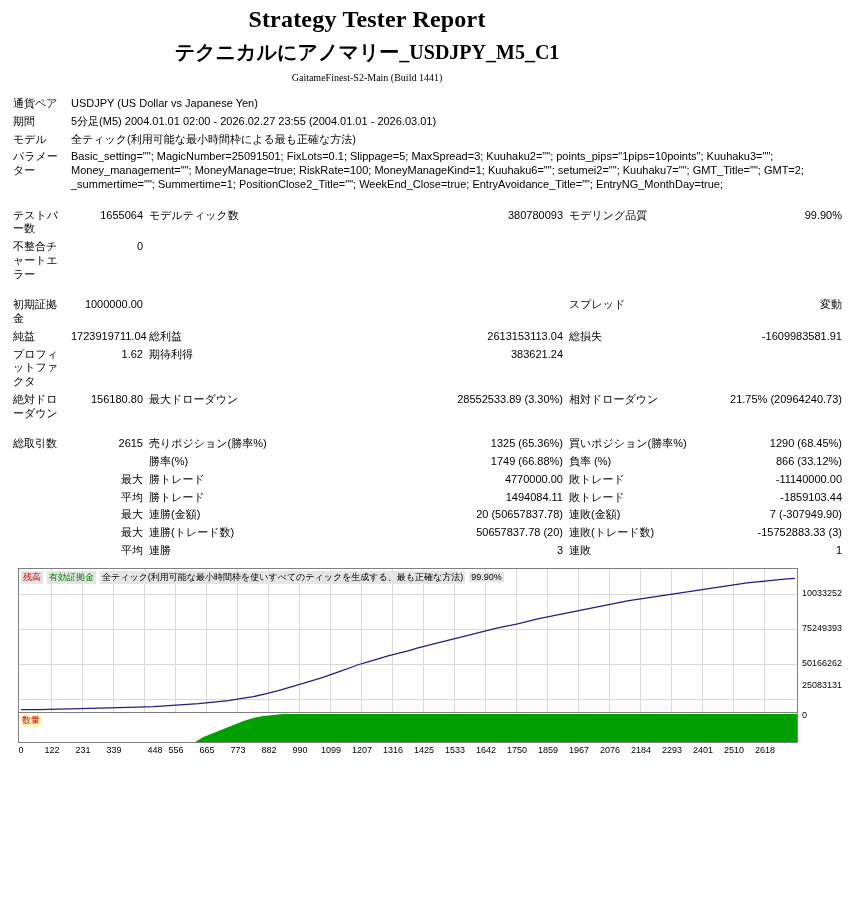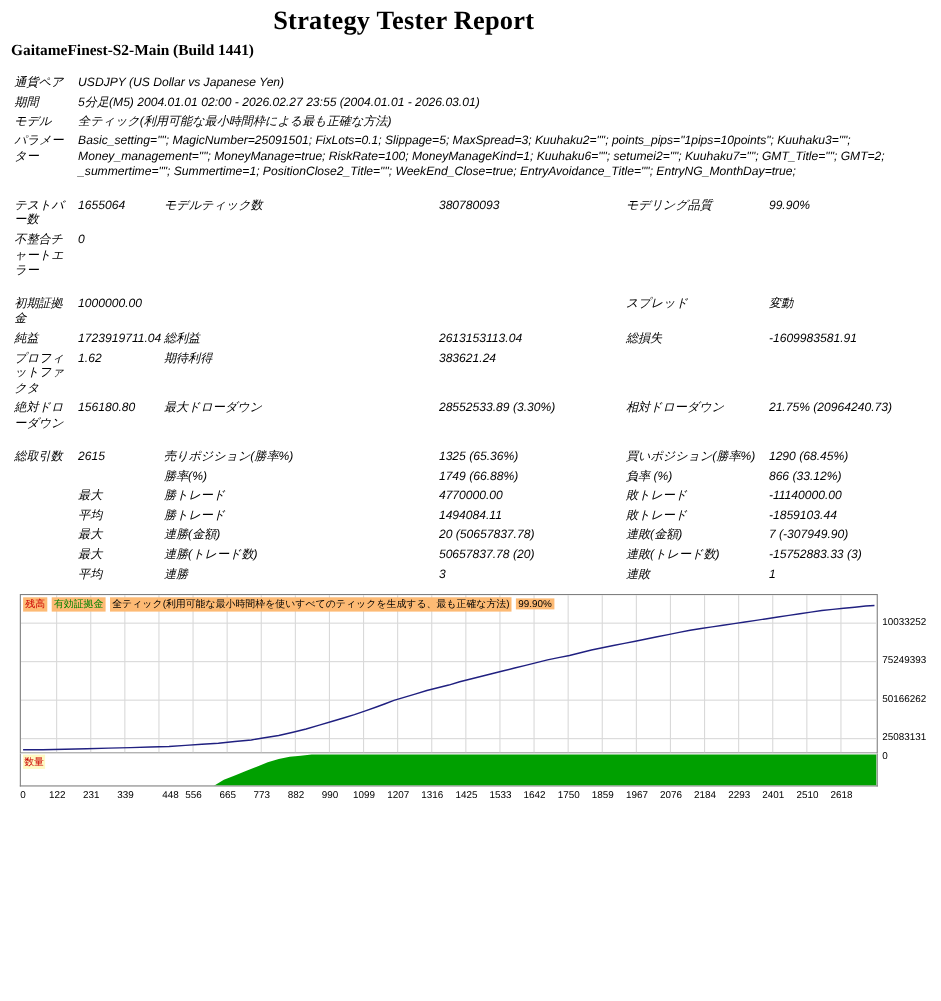--- a/index.html
+++ b/index.html
@@ -31,48 +31,47 @@
     letter-spacing: .2px;
   }
   .title-sub {
     text-align: center;
     font-family: "Liberation Serif", serif;
     font-size: 20px;
     font-weight: bold;
     margin: 6px 0 0 0;
   }
   .title-build {
-    text-align: left;
+    text-align: center;
     font-family: "Liberation Serif", serif;
-    font-size: 14px;
-    font-weight: bold;
+    font-size: 10px;
+    font-weight: normal;
     margin: 6px 0 12px 0;
   }
   
   table.report {
     width: 835px;
     border-collapse: collapse;
     font-size: 11px;
     table-layout: fixed;
-    font-style: italic;
   }
   table.report td {
     padding: 2px 3px;
     vertical-align: top;
     line-height: 1.25;
   }
   .lbl {
     width: 58px;
     word-wrap: break-word;
   }
   .val-wide {
     padding-left: 6px;
   }
   .num {
-    text-align: left;
+    text-align: right;
     padding-right: 6px;
   }
   .mid-lbl {
     padding-left: 6px;
     margin-left: 36px;
   }
   .param-text {
     line-height: 1.35;
     word-wrap: break-word;
   }
@@ -104,21 +103,21 @@
     top: 2px;
     left: 2px;
     display: flex;
     gap: 4px;
     align-items: center;
     font-size: 9px;
     z-index: 5;
   }
   .legend-item {
     padding: 0 2px;
-    background: #fdba74;
+    background: #e5e5e5;
   }
   .legend-red { color: #cc0000; }
   .legend-green { color: #008000; }
   .legend-plain { color: #000000; }
   .grid-v {
     position: absolute;
     top: 0; bottom: 0;
     width: 1px;
     background: #d9d9d9;
   }
@@ -178,20 +177,21 @@
     transform: translateX(-50%);
     white-space: nowrap;
   }
 </style>
 </head>
 <body>
 
 <div class="page">
 
   <div class="title-main">Strategy Tester Report</div>
+  <div class="title-sub">テクニカルにアノマリー_USDJPY_M5_C1</div>
   <div class="title-build">GaitameFinest-S2-Main (Build 1441)</div>
 
   <table class="report">
     <colgroup>
       <col class="c1">
         <col class="c2">
         <col class="c3">
         <col class="c4">
         <col class="c5">
         <col class="c6">
@@ -373,21 +373,21 @@
 
       <svg class="equity-svg" viewBox="0 0 780 145" preserveAspectRatio="none">
         <polyline fill="none" stroke="#202080" stroke-width="1.3" points="2,141 20,141 40,140.5 60,140 80,139.5 100,139 118,138.5 135,138 150,137 165,136 180,135 195,133.5 210,132 222,130 235,128 248,125 260,122 272,118.5 284,115 294,112 304,109 314,105.5 324,102 332,99 340,96 350,93 360,90 370,87 380,84.5 390,82 400,79 410,76.5 420,74 430,71.5 440,69 450,66.5 460,64 470,61.5 480,59 490,57 500,55 510,52.5 520,50 530,48 540,46 550,44 560,42 570,40 580,38 590,36 600,34 610,32 620,30.5 630,29 640,27.5 650,26 660,24.5 670,23 680,21.5 690,20 700,18.5 710,17 720,15.5 730,14 740,13 750,12 760,11 770,10 778,9.5"></polyline>
       </svg>
     </div>
 
     <div class="axis-labels">
       <span style="top:20px">10033252</span>
       <span style="top:55px">75249393</span>
       <span style="top:90px">50166262</span>
-      <span style="top:125px">25083131</span>
+      <span style="top:112px">25083131</span>
       <span style="top:142px">0</span>
     </div>
 
     <div class="vol-box">
       <div class="vol-label">数量</div>
       <svg style="position:absolute;inset:0" viewBox="0 0 780 30" preserveAspectRatio="none">
         <polygon fill="#00a000" points="175,30 185,24 195,20 205,16 215,12 225,8 235,5 245,3 255,2 265,1 780,1 780,30"></polygon>
       </svg>
     </div>
 

